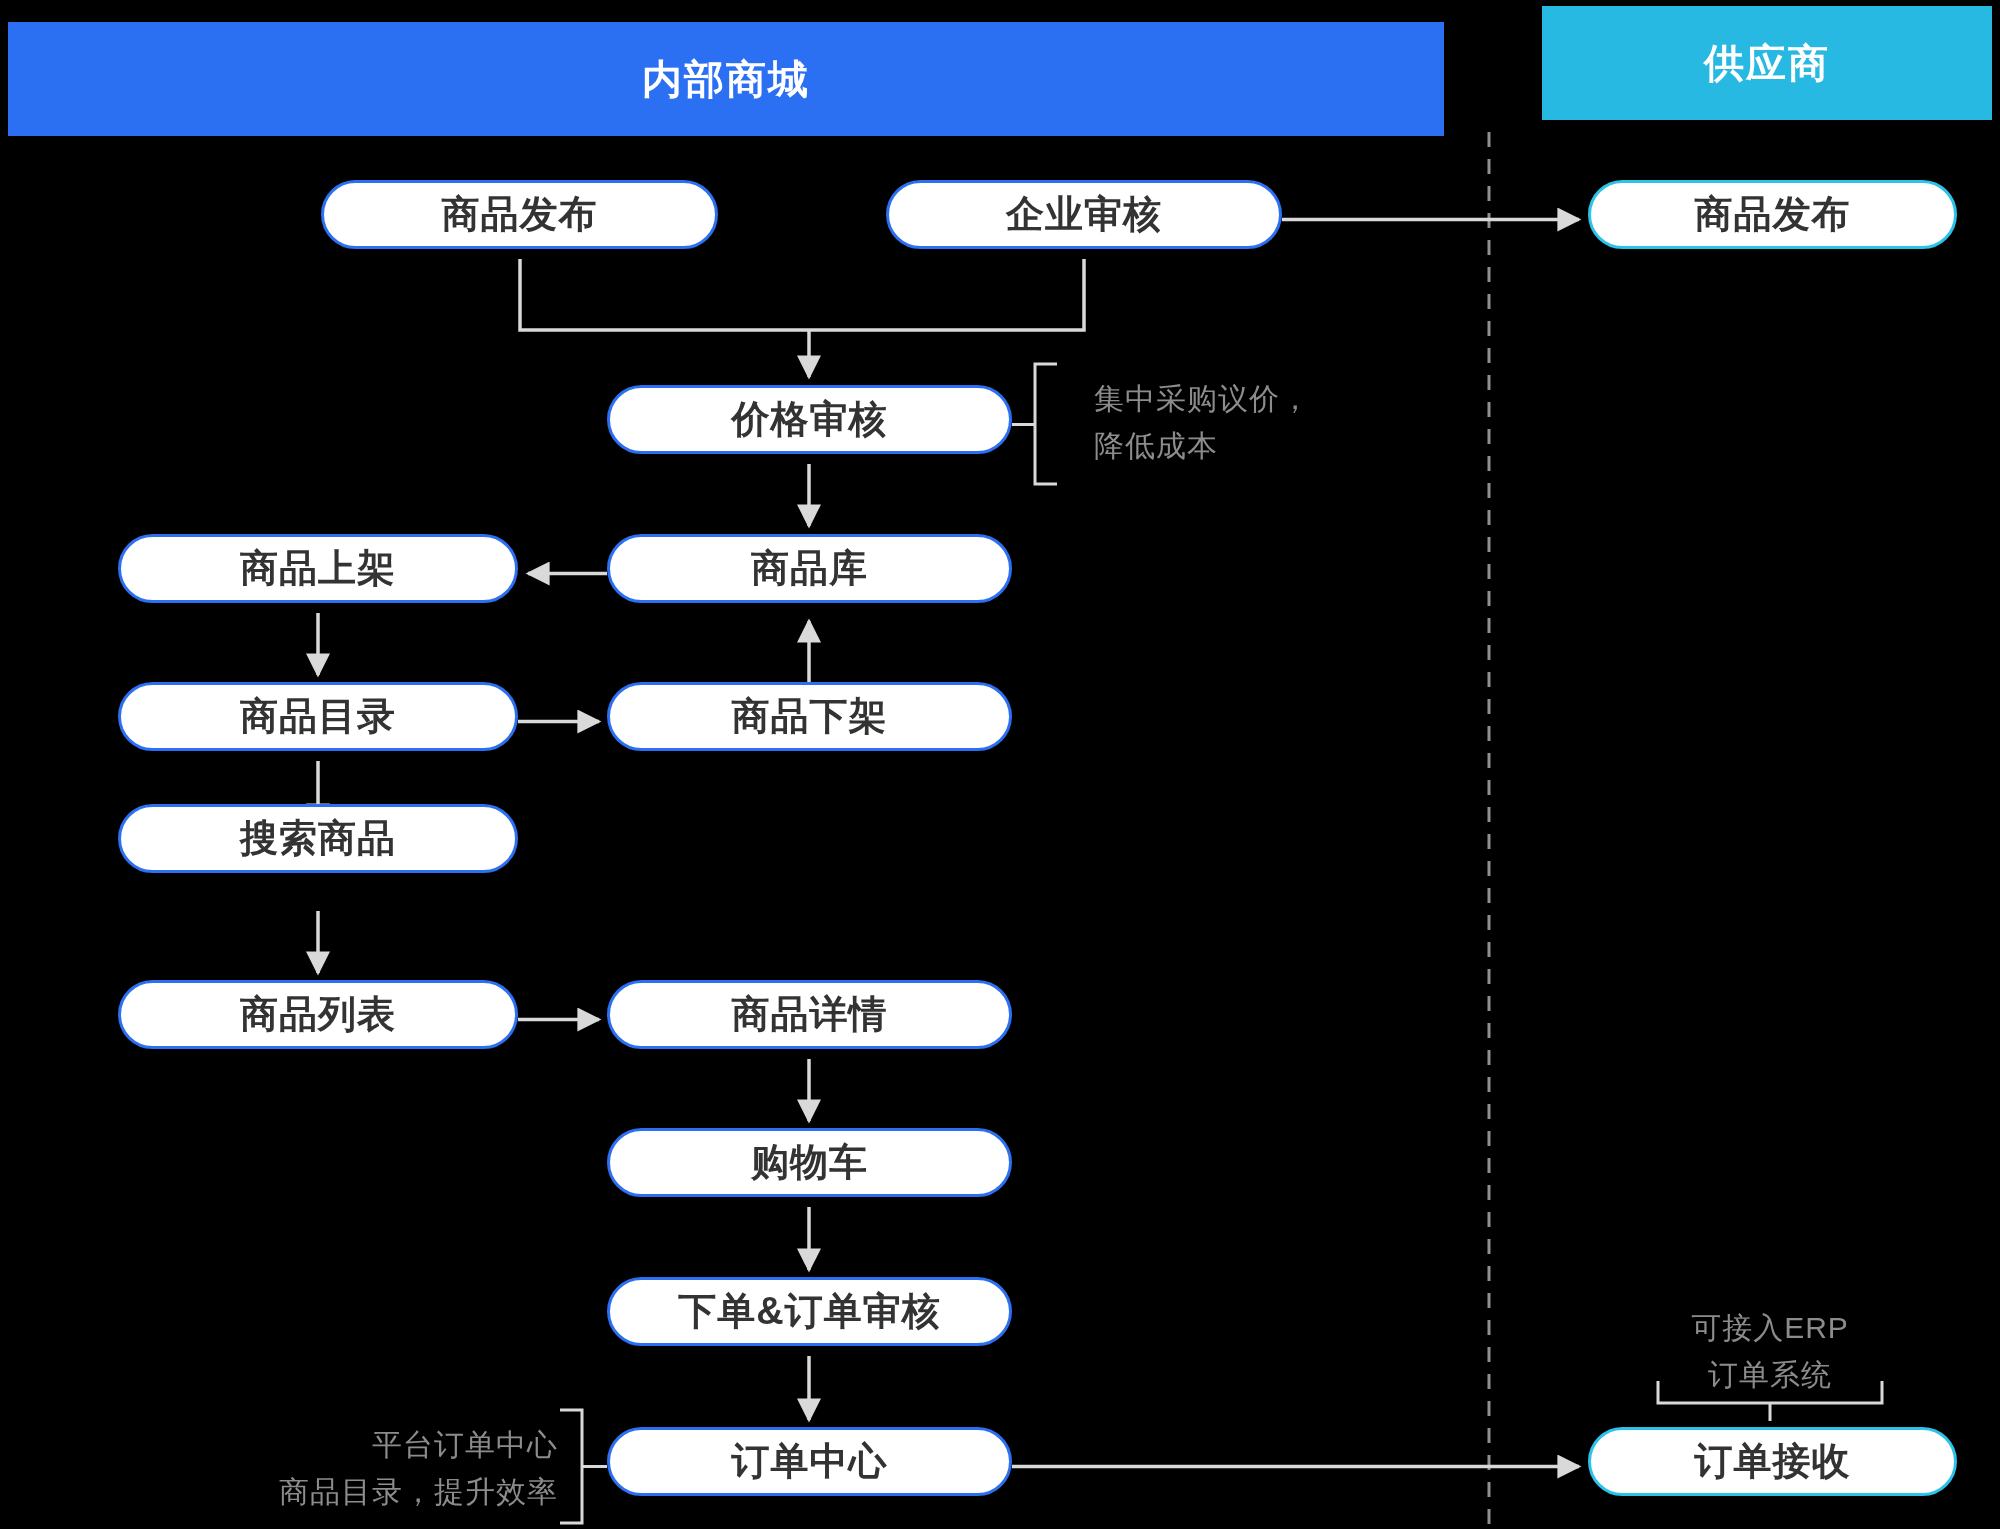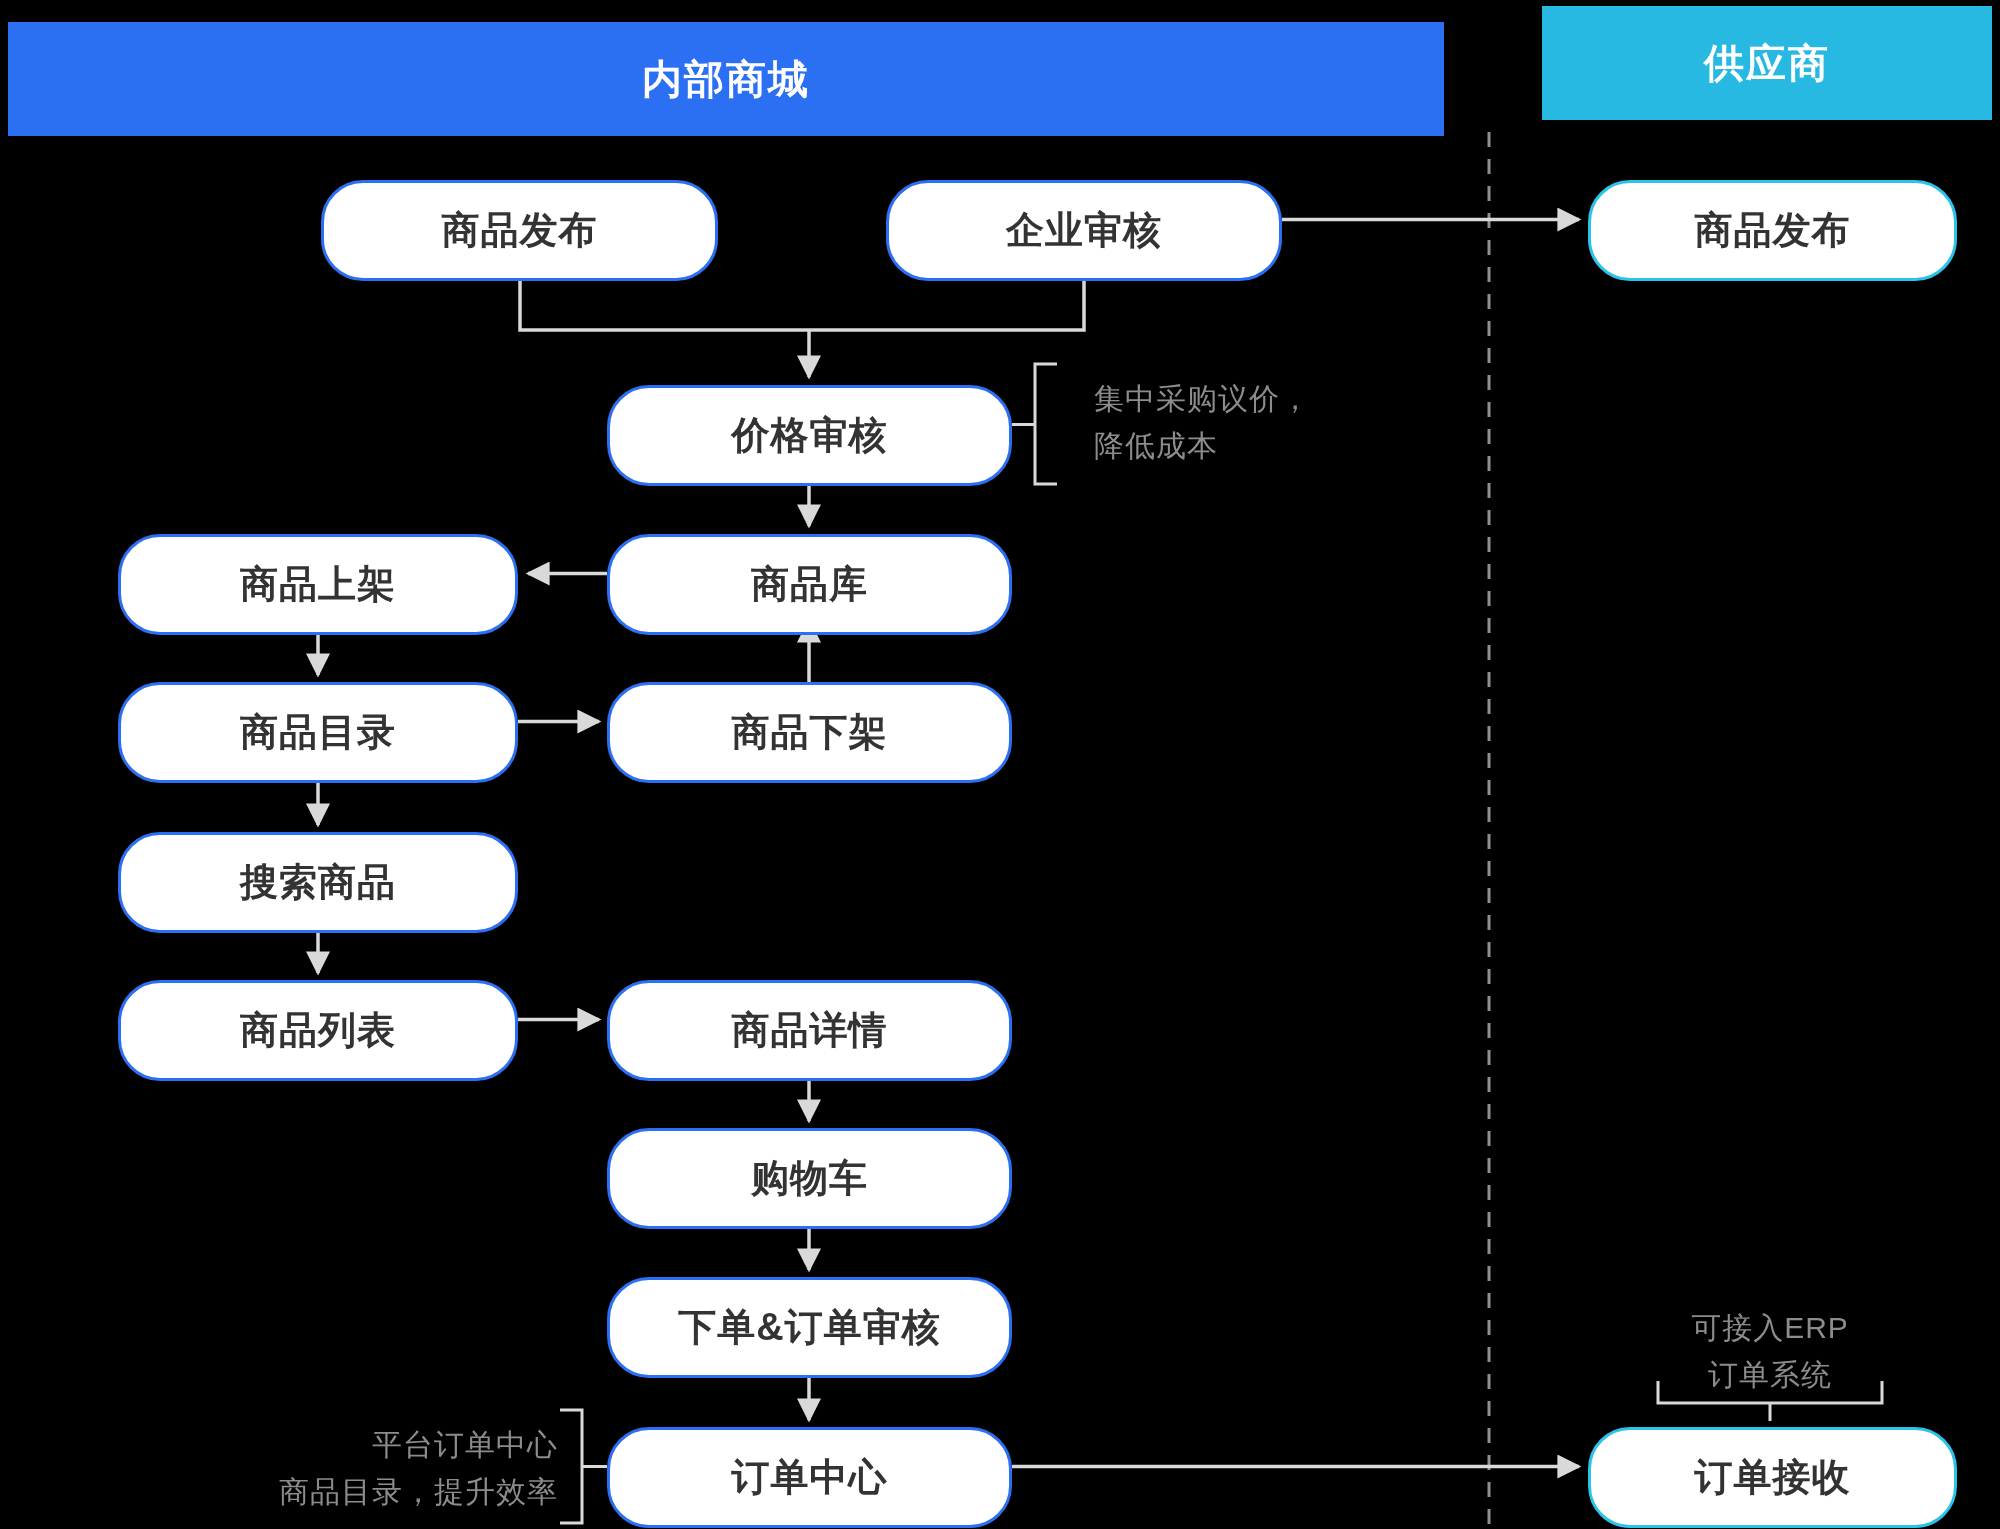--- a/index.html
+++ b/index.html
@@ -8,21 +8,21 @@
     font-family:"Liberation Sans","DejaVu Sans",sans-serif;
   }
   .lane-header{
     position:absolute;top:6px;height:114px;display:flex;align-items:center;justify-content:center;
     color:#fff;font-size:40px;font-weight:700;letter-spacing:2px;
   }
   .lane-internal{left:8px;width:1436px;background:var(--accent-blue,#2b6ff2);margin-top:16px;}
   .lane-supplier{left:1542px;width:450px;background:var(--accent-cyan,#27b9e1);}
   svg.wires{position:absolute;left:0;top:0;z-index:1;}
   .node{
-    position:absolute;height:101px;background:#fff;border-radius:42px;z-index:2;
+    position:absolute;height:69px;background:#fff;border-radius:42px;z-index:2;
     display:flex;align-items:center;justify-content:center;box-sizing:border-box;
     border:3px solid var(--accent-blue,#2b6ff2);
     color:#333;font-size:38px;font-weight:700;letter-spacing:1px;
   }
   .node.cyan{border-color:var(--node-cyan,#2cc3ea);}
   .note{
     position:absolute;z-index:2;color:var(--note-gray,#8c8c8c);
     font-size:30px;line-height:47px;font-weight:400;letter-spacing:1px;white-space:nowrap;
   }
   .note.align-right{text-align:right;}
@@ -91,21 +91,21 @@
   </div>
   <div class="node" style="left:607px;top:534px;width:405px;">
     <span>商品库</span>
   </div>
   <div class="node" style="left:118px;top:682px;width:400px;">
     <span>商品目录</span>
   </div>
   <div class="node" style="left:607px;top:682px;width:405px;">
     <span>商品下架</span>
   </div>
-  <div class="node" style="left:118px;top:832px;width:400px;">
+  <div class="node" style="left:118px;top:804px;width:400px;">
     <span>搜索商品</span>
   </div>
   <div class="node" style="left:118px;top:980px;width:400px;">
     <span>商品列表</span>
   </div>
   <div class="node" style="left:607px;top:980px;width:405px;">
     <span>商品详情</span>
   </div>
   <div class="node" style="left:607px;top:1128px;width:405px;">
     <span>购物车</span>

